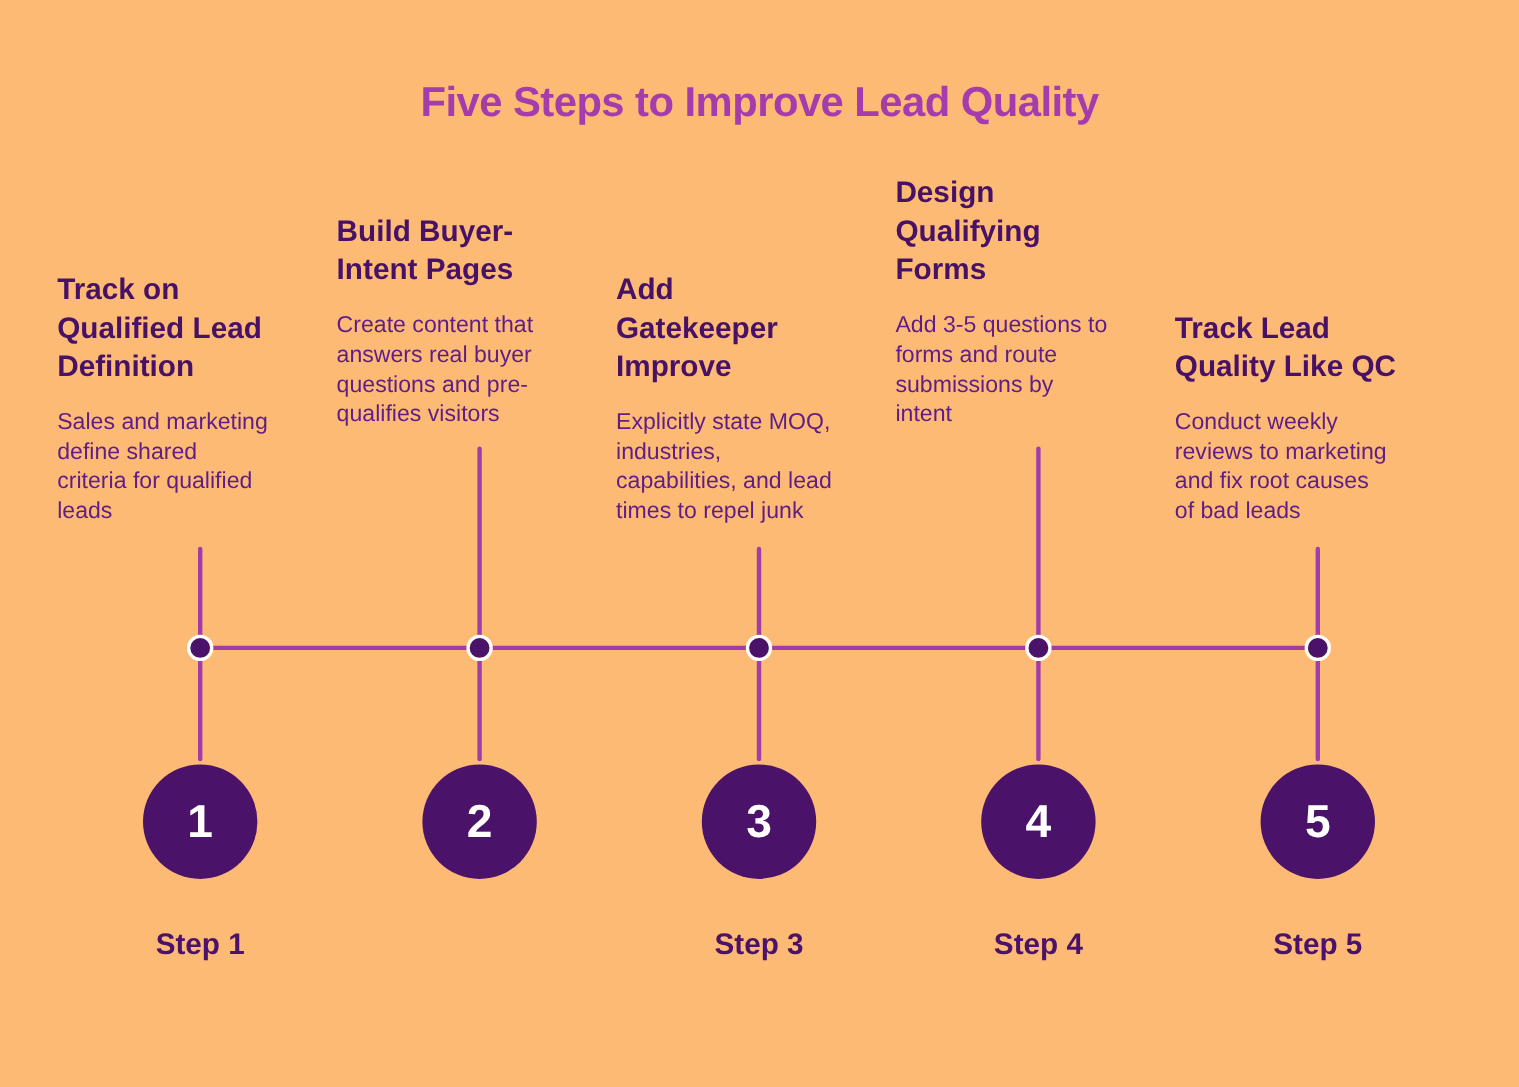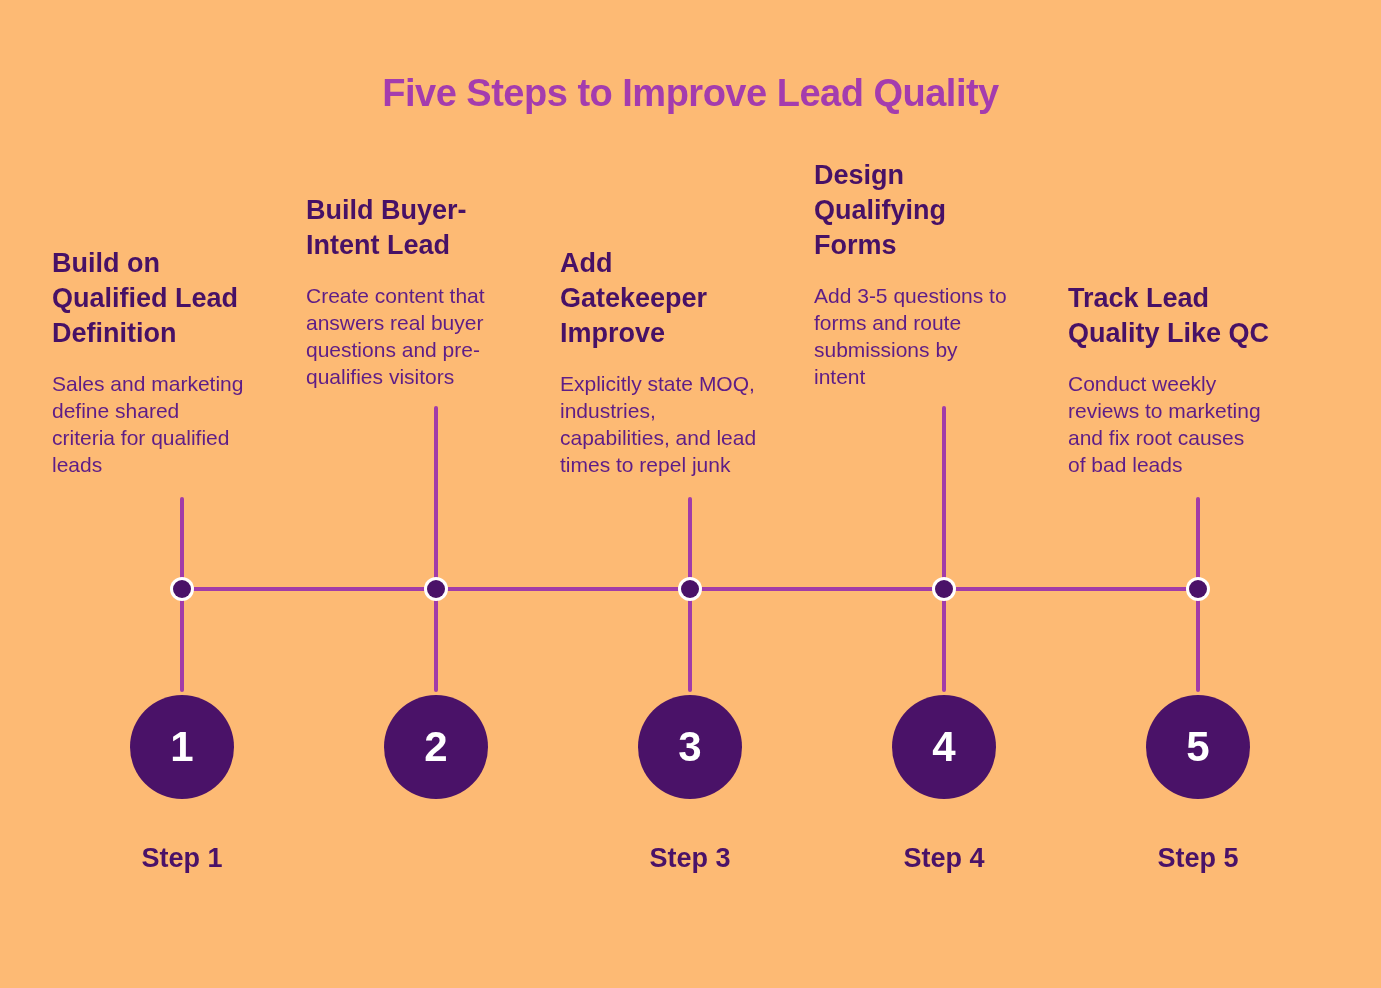--- a/index.html
+++ b/index.html
@@ -123,39 +123,39 @@
 </head>
 <body>
 
 <div class="canvas">
 
   <div class="main-title">Five Steps to Improve Lead Quality</div>
 
   <div class="axis-line"></div>
 
   <div class="step-text low c0">
-    <div class="step-title">Build on
+    <div class="step-title">Track on
 Qualified Lead
 Definition</div>
     <div class="step-desc">Sales and marketing
 define shared
 criteria for qualified
 leads</div>
   </div>
   <div class="vline upper-low c0"></div>
   <div class="vline lower c0"></div>
   <div class="dot c0"></div>
   <div class="num-circle c0">
     <span>1</span>
   </div>
   <div class="step-label c0">Step 1</div>
 
   <div class="step-text high c1">
     <div class="step-title">Build Buyer-
-Intent Lead</div>
+Intent Pages</div>
     <div class="step-desc">Create content that
 answers real buyer
 questions and pre-
 qualifies visitors</div>
   </div>
   <div class="vline upper-high c1"></div>
   <div class="vline lower c1"></div>
   <div class="dot c1"></div>
   <div class="num-circle c1">
     <span>2</span>

